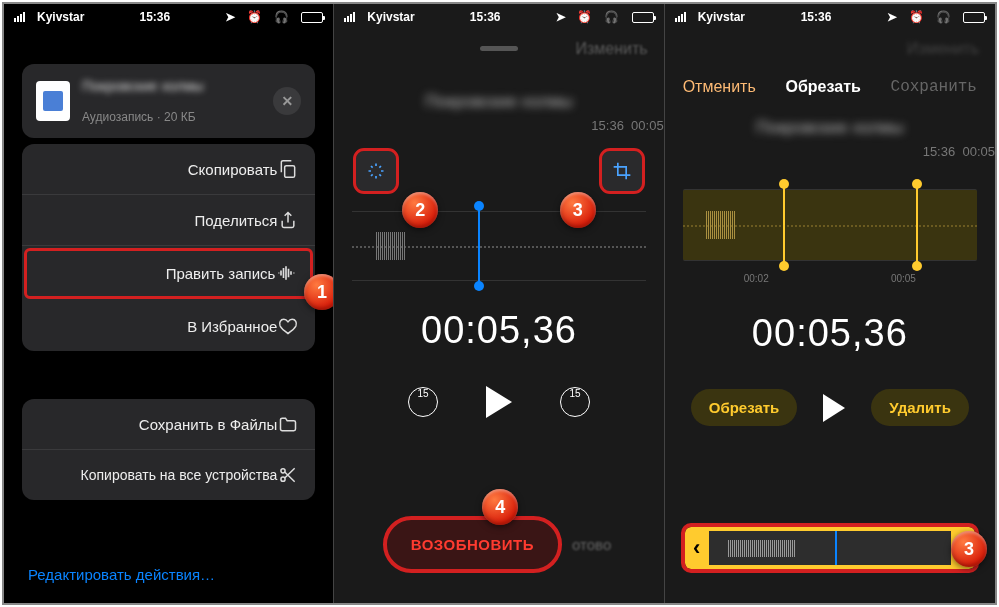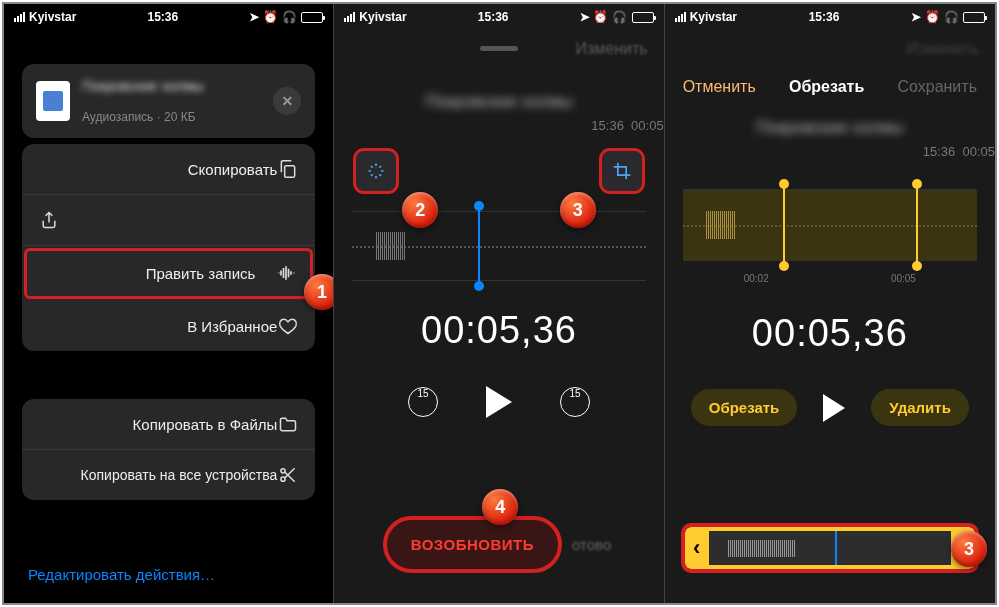--- a/index.html
+++ b/index.html
@@ -3,21 +3,21 @@
 <meta charset="utf-8">
 <style>
 * { margin: 0; padding: 0; box-sizing: border-box; font-family: -apple-system, BlinkMacSystemFont, "Segoe UI", Arial, sans-serif; }
 body { background: #fff; width: 999px; height: 607px; position: relative; }
 .container { display: flex; gap: 0; border: 2px solid #888; width: 995px; height: 603px; margin: 2px; }
 .screen { width: 331px; height: 599px; background: #1a1a1a; position: relative; color: #fff; overflow: hidden; border-right: 1px solid #444; }
 .screen:last-child { border-right: none; }
 
 
 .status-bar { display: flex; justify-content: space-between; align-items: center; padding: 6px 10px; font-size: 12px; font-weight: 600; color: #fff; }
-.status-left, .status-right { display: flex; align-items: center; gap: 4px; text-align: center; }
+.status-left, .status-right { display: flex; align-items: center; gap: 12px; text-align: center; }
 .signal-bars { display: inline-flex; gap: 1px; align-items: flex-end; }
 .sbar { width: 2px; background: #fff; }
 .sb1 { height: 4px; } .sb2 { height: 6px; } .sb3 { height: 8px; } .sb4 { height: 10px; }
 .battery { width: 22px; height: 11px; border: 1px solid #fff; border-radius: 2px; position: relative; display: inline-block; }
 .battery::after { content: ""; position: absolute; right: -3px; top: 3px; width: 2px; height: 4px; background: #fff; border-radius: 0 1px 1px 0; }
 .battery-fill { height: 100%; width: 35%; background: #fff; }
 
 
 .overlay { background: #000; position: absolute; inset: 0; }
 .sheet-card { position: absolute; top: 60px; left: 18px; right: 18px; background: #28282a; border-radius: 12px; padding: 14px; display: flex; align-items: center; gap: 12px; }
@@ -30,34 +30,34 @@
 
 .menu-group { position: absolute; left: 18px; right: 18px; background: #28282a; border-radius: 12px; overflow: hidden; }
 .mg1 { top: 140px; }
 .mg2 { top: 395px; }
 .menu-item { display: flex; align-items: center; padding: 14px 16px; border-bottom: 1px solid #3a3a3c; font-size: 15px; text-align: right; }
 .menu-item:last-child { border-bottom: none; }
 .menu-label { flex: 1; color: #eee; }
 .menu-icon { width: 22px; height: 22px; display: flex; align-items: center; justify-content: center; color: #ddd; }
 
 .highlight-red { outline: 3px solid #d32020; outline-offset: -3px; border-radius: 6px; }
-.menu-item.highlight-red { border-radius: 6px; margin: 2px; gap: 20px; }
+.menu-item.highlight-red { border-radius: 6px; margin: 2px; }
 
 .edit-actions { position: absolute; bottom: 20px; left: 24px; color: #0a84ff; font-size: 15px; }
 
 
 .edit-header { display: flex; justify-content: flex-end; padding: 10px 16px; }
 .edit-link { color: #9a9a9a; font-size: 16px; filter: opacity(0.5) blur(1px); }
 .drag-handle { width: 38px; height: 5px; background: #555; border-radius: 3px; margin: 6px auto -2px; }
 
 .trim-header { display: flex; justify-content: space-between; padding: 10px 18px; }
 .th-btn { font-size: 16px; }
 .th-cancel { color: #fdba74; }
 .th-title { color: #fff; font-weight: 600; }
-.th-save { color: #666; }
+.th-save { color: #666; font-family: Liberation Mono, monospace; }
 
 .rec-title { text-align: center; font-size: 17px; color: #bbb; filter: blur(4px); margin-top: 24px; }
 .rec-meta { text-align: right; font-size: 13px; color: #777; margin-top: 6px; }
 
 .toolbar { display: flex; justify-content: space-between; padding: 18px 22px 8px; }
 .tool-btn { width: 40px; height: 40px; background: #2a2a2c; border-radius: 8px; display: flex; align-items: center; justify-content: center; }
 .tool-btn.hl { outline: 3px solid #d32020; border-radius: 8px; }
 
 .waveform { height: 70px; margin: 12px 18px; position: relative; border-top: 1px solid #333; border-bottom: 1px solid #333; }
 .wave-line { position: absolute; top: 50%; left: 0; right: 0; height: 0; border-top: 2px dotted #555; }
@@ -139,20 +139,21 @@
     <div class="menu-item">
       <span class="menu-label">Скопировать</span>
       <span class="menu-icon">
             <svg viewBox="0 0 24 24" fill="none" stroke="currentColor" stroke-width="1.8">
               <rect x="8" y="8" width="12" height="14" rx="2"></rect>
               <path d="M4 16V4a2 2 0 012-2h10"></path>
             </svg>
           </span>
     </div>
     <div class="menu-item">
+      <span class="menu-label">Поделиться</span>
       <span class="menu-icon">
             <svg viewBox="0 0 24 24" fill="none" stroke="currentColor" stroke-width="1.8">
               <path d="M12 3v12M8 7l4-4 4 4M5 13v6a2 2 0 002 2h10a2 2 0 002-2v-6"></path>
             </svg>
           </span>
     </div>
     <div class="menu-item highlight-red">
       <span class="menu-label">Править запись</span>
       <span class="menu-icon">
             <svg viewBox="0 0 24 24" fill="none" stroke="currentColor" stroke-width="2">
@@ -165,21 +166,21 @@
       <span class="menu-icon">
             <svg viewBox="0 0 24 24" fill="none" stroke="currentColor" stroke-width="1.8">
               <path d="M12 21s-7-4.5-9.5-9C1 8 3 4 7 4c2 0 3.5 1 5 3 1.5-2 3-3 5-3 4 0 6 4 4.5 8C19 16.5 12 21 12 21z"></path>
             </svg>
           </span>
     </div>
   </div>
 
   <div class="menu-group mg2">
     <div class="menu-item">
-      <span class="menu-label">Копировать в Файлы</span>
+      <span class="menu-label">Сохранить в Файлы</span>
       <span class="menu-icon">
             <svg viewBox="0 0 24 24" fill="none" stroke="currentColor" stroke-width="1.8">
               <path d="M3 7a2 2 0 012-2h4l2 3h8a2 2 0 012 2v8a2 2 0 01-2 2H5a2 2 0 01-2-2V7z"></path>
             </svg>
           </span>
     </div>
     <div class="menu-item">
       <span class="menu-label" style="font-size:14px;">Копировать на все устройства</span>
       <span class="menu-icon">
             <svg viewBox="0 0 24 24" fill="none" stroke="currentColor" stroke-width="1.8">

